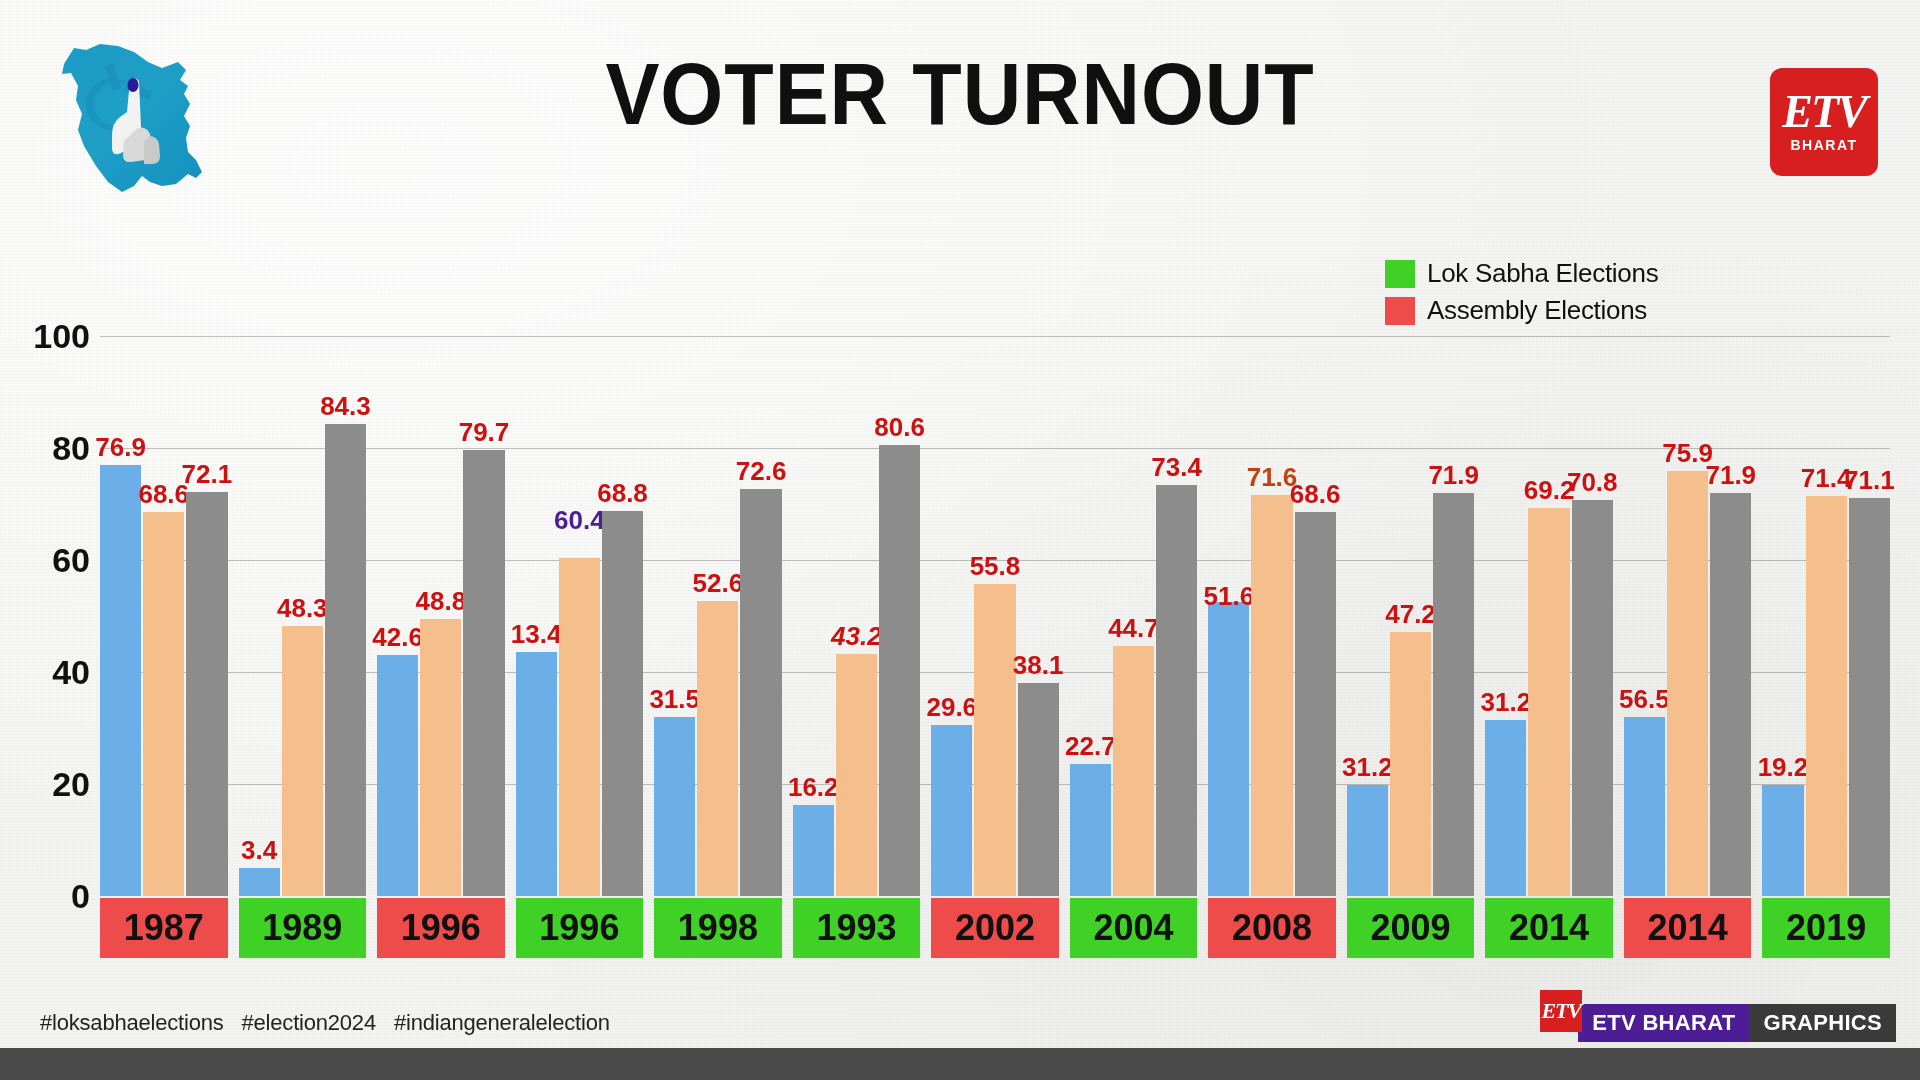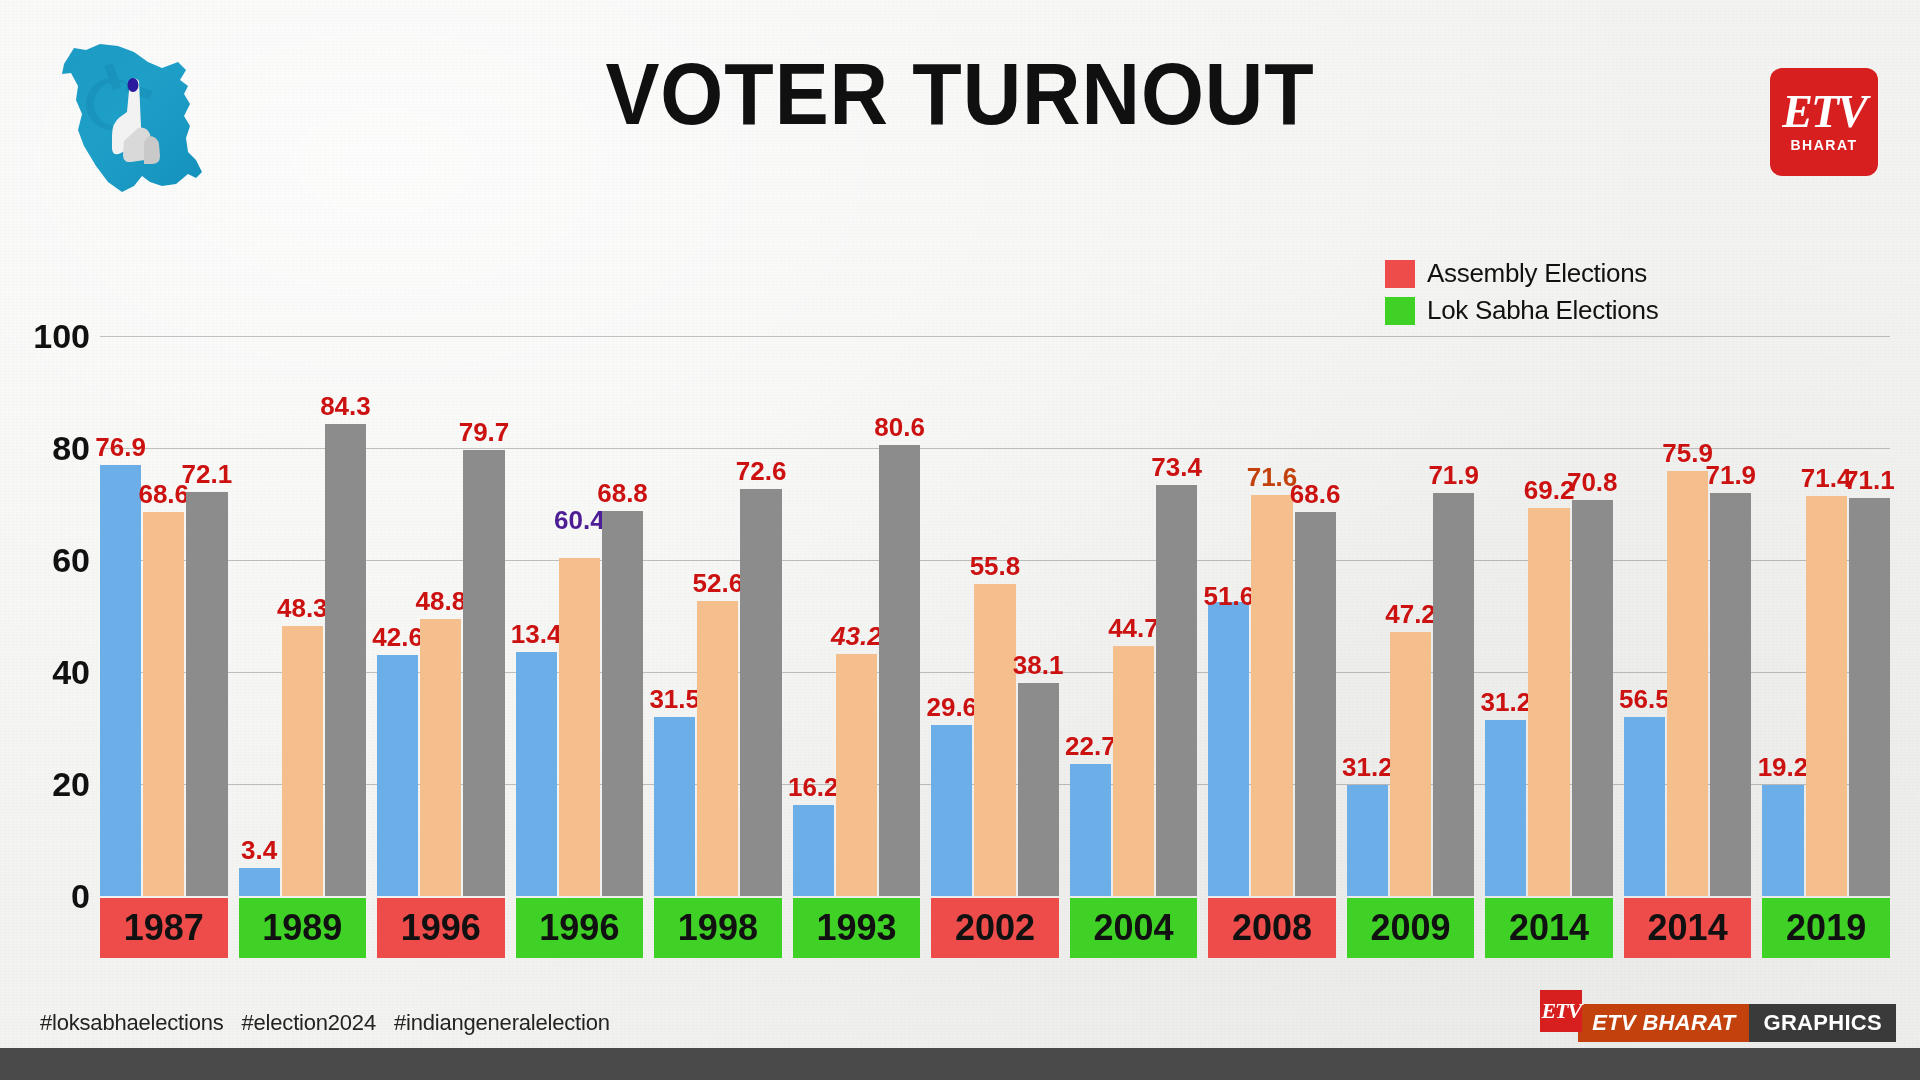--- a/index.html
+++ b/index.html
@@ -109,21 +109,21 @@
   #footer-etv-mark {
     width: 42px; height: 42px; background: #d81f20;
     display: flex; align-items: center; justify-content: center;
     color: #fff; font-family: "Liberation Serif", serif; font-style: italic; font-weight: 700;
     font-size: 22px; letter-spacing: -1px; margin-right: -4px; position: relative; top: -10px;
   }
   .badge-chip {
     height: 38px; display: flex; align-items: center; padding: 0 14px;
     color: #fff; font-size: 22px; font-weight: 700; letter-spacing: 0.3px;
   }
-  #badge-etv-bharat { background: #c2410c; font-style: italic; }
+  #badge-etv-bharat { background: #4c1d95; }
   #badge-graphics { background: #3a3a3a; }
   #bottom-bar { position: absolute; left: 0; right: 0; bottom: 0; height: 32px; background: #4a4a4a; }
 </style>
 </head>
 <body>
 
 <div id="paper-texture"></div>
 
 <div id="root">
 
@@ -154,26 +154,26 @@
   <div id="page-title">VOTER TURNOUT</div>
 
   <div id="etv-logo">
     <div class="etv-script">ETV</div>
     <div class="etv-bharat">BHARAT</div>
   </div>
 
 
   <div id="election-legend">
     <div class="elec-item">
+      <span class="elec-swatch" style="background:#3FD126"></span>
+      <span class="elec-label">Lok Sabha Elections</span>
+    </div>
+    <div class="elec-item">
       <span class="elec-swatch" style="background:#EE4B4B"></span>
       <span class="elec-label">Assembly Elections</span>
-    </div>
-    <div class="elec-item">
-      <span class="elec-swatch" style="background:#3FD126"></span>
-      <span class="elec-label">Lok Sabha Elections</span>
     </div>
   </div>
 
   <div id="y-axis">
       <div class="y-tick" style="top: 0px;">100</div>
       <div class="y-tick" style="top: 112px;">80</div>
       <div class="y-tick" style="top: 224px;">60</div>
       <div class="y-tick" style="top: 336px;">40</div>
       <div class="y-tick" style="top: 448px;">20</div>
       <div class="y-tick" style="top: 560px;">0</div>

